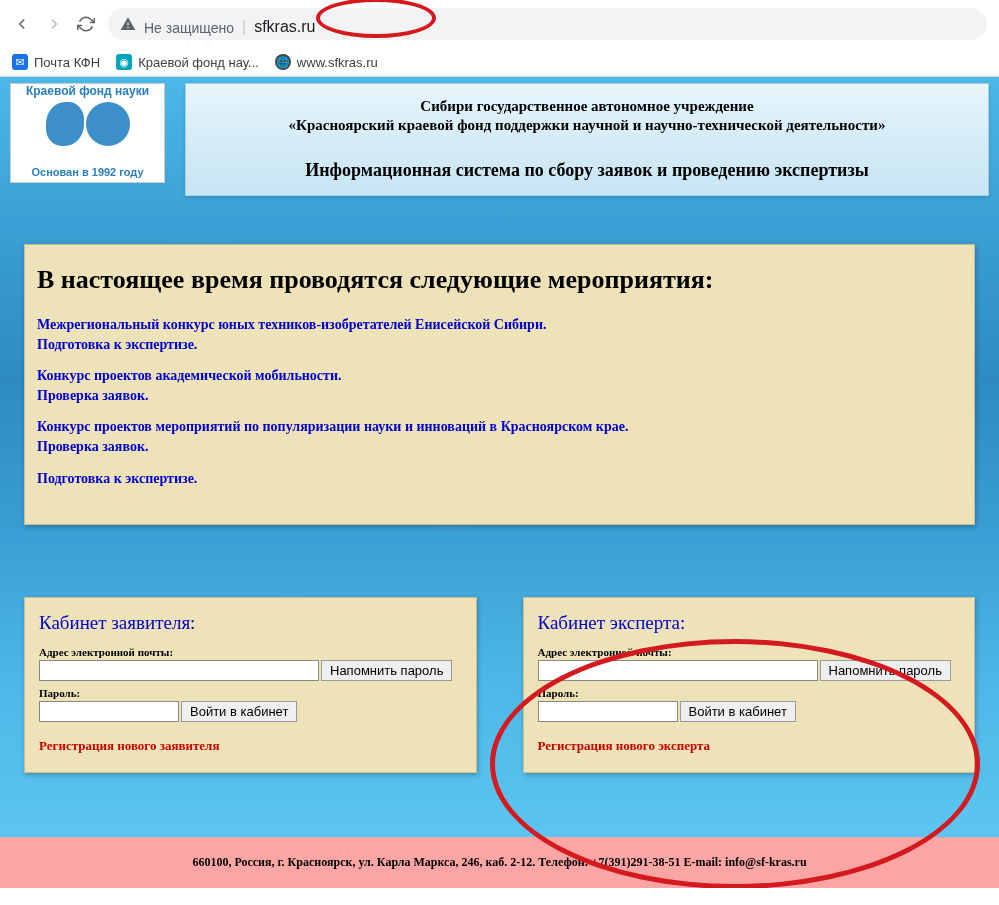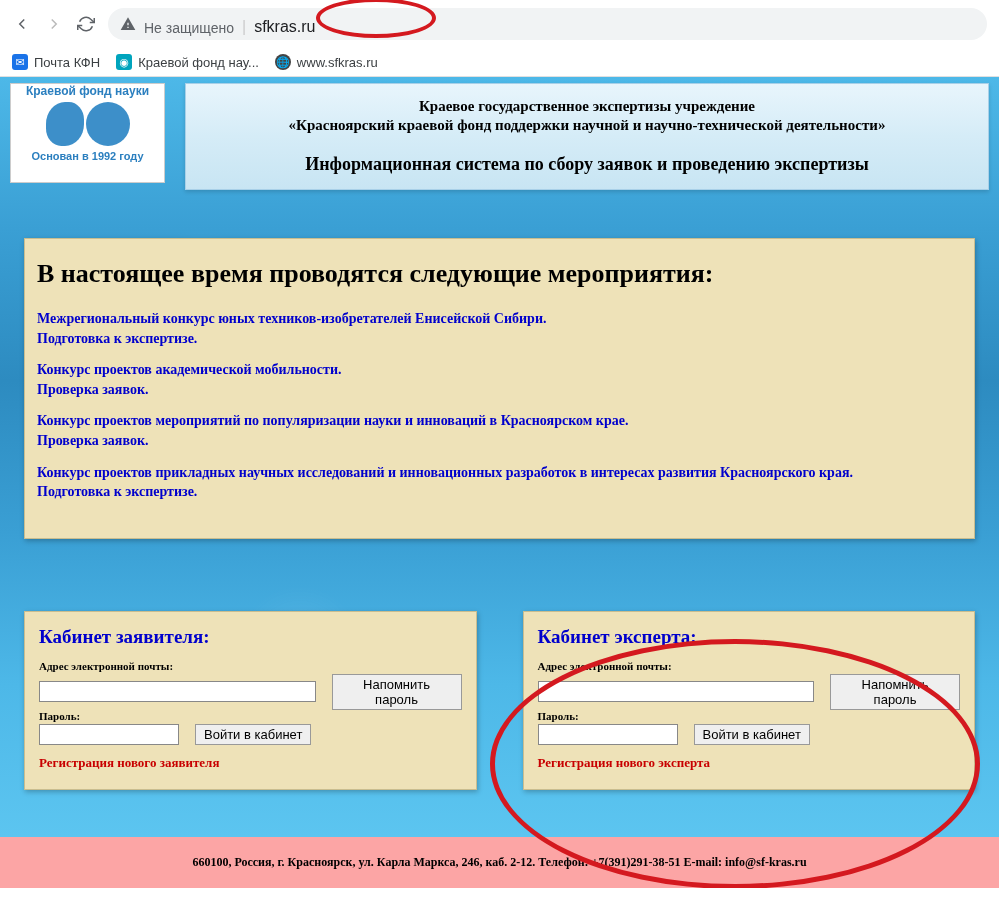--- a/index.html
+++ b/index.html
@@ -22,40 +22,40 @@
 .bm-icon.teal { background: #00a4bd; color: #fff; }
 .bm-icon.dark { background: #444; color: #fff; border-radius: 50%; }
 
 
 .page-wrap { background: linear-gradient(180deg, #4db8e8 0%, #3a9fd4 20%, #2d8bc0 40%, #3a9fd4 60%, #4db8e8 80%, #5cc5f0 100%); min-height: 760px; padding-bottom: 20px; position: relative; }
 .page-bg-overlay { position: absolute; inset: 0; opacity: 0.25; background-image: radial-gradient(circle at 20% 30%, rgba(255,255,255,0.4) 0%, transparent 8%), radial-gradient(circle at 45% 55%, rgba(255,255,255,0.4) 0%, transparent 6%), radial-gradient(circle at 70% 40%, rgba(255,255,255,0.3) 0%, transparent 10%), radial-gradient(circle at 30% 75%, rgba(255,255,255,0.3) 0%, transparent 7%); pointer-events: none; }
 
 .header-row { display: flex; gap: 20px; padding: 6px 10px 0; position: relative; z-index: 1; }
 .logo-box { width: 155px; height: 100px; background: #fff; border: 1px solid #ccc; display: flex; flex-direction: column; align-items: center; }
 .logo-box .t1 { color: #2b7fbf; font-size: 12px; font-weight: bold; }
-.logo-box .t2 { color: #2b7fbf; font-size: 11px; font-weight: bold; margin-top: 0; }
+.logo-box .t2 { color: #2b7fbf; font-size: 11px; font-weight: bold; margin-top: 16px; }
 .logo-mid { display: flex; gap: 2px; margin: 4px 0; }
 .logo-shape { width: 38px; height: 44px; background: #3d8fc9; border-radius: 50% 40% 50% 40%; }
 .logo-dots { width: 44px; height: 44px; background: #3d8fc9; border-radius: 50%; position: relative; }
 
 .header-banner { flex: 1; background: linear-gradient(180deg, #e8f5fc 0%, #d5ecf7 50%, #c8e5f3 100%); border: 1px solid #a8d0e8; padding: 14px 20px; text-align: center; box-shadow: 0 2px 4px rgba(0,0,0,0.15); }
 .header-banner .line1 { font-weight: bold; font-family: Georgia, serif; font-size: 15px; color: #000; }
 .header-banner .line2 { font-weight: bold; font-family: Georgia, serif; font-size: 15px; color: #000; margin-top: 2px; }
-.header-banner .line3 { font-weight: bold; font-family: Georgia, serif; font-size: 18px; color: #000; margin-top: 20px; }
+.header-banner .line3 { font-weight: bold; font-family: Georgia, serif; font-size: 18px; color: #000; margin-top: 26px; }
 
 .events-panel { margin: 48px 24px 0; background: #eee2b8; border: 1px solid #c9bd8f; padding: 20px 12px 24px; position: relative; z-index: 1; box-shadow: 1px 2px 5px rgba(0,0,0,0.25); }
 .events-panel h2 { font-family: Georgia, serif; font-size: 26px; font-weight: bold; color: #000; margin-bottom: 20px; }
 .ev-link { color: #0000cc; font-weight: bold; font-family: Georgia, serif; font-size: 14px; display: block; line-height: 1.4; text-decoration: none; }
 .ev-group { margin-bottom: 12px; }
 
 .login-row { display: flex; gap: 46px; margin: 72px 24px 0; position: relative; z-index: 1; }
 .login-panel { flex: 1; background: #eee2b8; border: 1px solid #c9bd8f; padding: 14px 14px 18px; box-shadow: 1px 2px 5px rgba(0,0,0,0.25); position: relative; }
-.login-panel h3 { color: #0000cc; font-family: Georgia, serif; font-size: 19px; font-weight: bold; margin-bottom: 12px; }
+.login-panel h3 { color: #0000cc; font-family: Georgia, serif; font-size: 19px; font-weight: normal; margin-bottom: 12px; }
 .login-panel label { font-weight: bold; font-family: Georgia, serif; font-size: 11px; display: block; margin-bottom: 2px; }
-.login-panel .row { display: flex; gap: 16px; margin-bottom: 0; align-items: center; }
+.login-panel .row { display: flex; gap: 2px; margin-bottom: 6px; align-items: center; }
 .login-panel input[type=text], .login-panel input[type=password] { padding: 2px 4px; border: 1px solid #888; background: #fff; font-size: 13px; }
 .login-panel .email-in { width: 280px; }
 .login-panel .pass-in { width: 140px; }
 .login-panel button { padding: 2px 8px; font-size: 13px; background: #efefef; border: 1px solid #999; cursor: pointer; }
 .reg-link { color: #c80000; font-weight: bold; font-family: Georgia, serif; font-size: 13px; text-decoration: none; display: inline-block; margin-top: 10px; }
 
 .circle2 { position: absolute; border: 5px solid #d4191f; border-radius: 50%; width: 490px; height: 250px; left: 490px; top: 562px; pointer-events: none; z-index: 5; }
 
 .footer { background: #fca5a5; text-align: center; padding: 18px 18px; font-family: Georgia, serif; font-weight: bold; font-size: 12px; }
 </style>
@@ -113,42 +113,41 @@
   <div class="header-row">
     <div class="logo-box">
       <div class="t1">Краевой фонд науки</div>
       <div class="logo-mid">
         <div class="logo-shape"></div>
         <div class="logo-dots"></div>
       </div>
       <div class="t2">Основан в 1992 году</div>
     </div>
     <div class="header-banner">
-      <div class="line1">Краевое государственное экспертизы учреждение</div>
+      <div class="line1">Сибири государственное автономное учреждение</div>
       <div class="line2">«Красноярский краевой фонд поддержки научной и научно-технической деятельности»</div>
       <div class="line3">Информационная система по сбору заявок и проведению экспертизы</div>
     </div>
   </div>
 
   <div class="events-panel">
     <h2>В настоящее время проводятся следующие мероприятия:</h2>
     <div class="ev-group">
       <a href="#" class="ev-link">Межрегиональный конкурс юных техников-изобретателей Енисейской Сибири.</a>
       <a href="#" class="ev-link">Подготовка к экспертизе.</a>
     </div>
     <div class="ev-group">
       <a href="#" class="ev-link">Конкурс проектов академической мобильности.</a>
       <a href="#" class="ev-link">Проверка заявок.</a>
     </div>
     <div class="ev-group">
       <a href="#" class="ev-link">Конкурс проектов мероприятий по популяризации науки и инноваций в Красноярском крае.</a>
       <a href="#" class="ev-link">Проверка заявок.</a>
     </div>
     <div class="ev-group">
-      <a href="#" class="ev-link">Конкурс проектов прикладных научных исследований и инновационных разработок в интересах развития Красноярского края.</a>
       <a href="#" class="ev-link">Подготовка к экспертизе.</a>
     </div>
   </div>
 
   <div class="login-row">
 
     <div class="login-panel">
       <h3>Кабинет заявителя:</h3>
       <label>Адрес электронной почты:</label>
       <div class="row">

